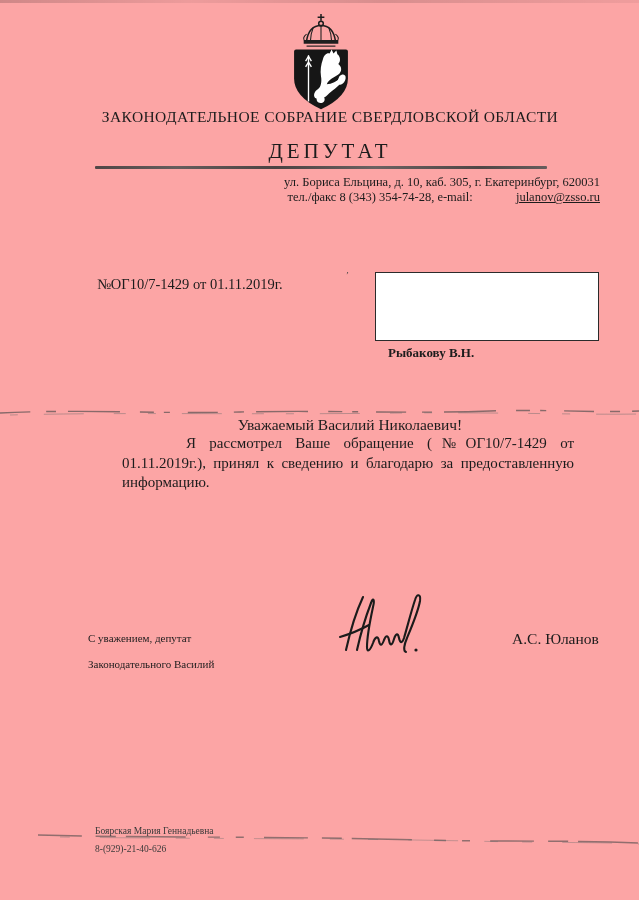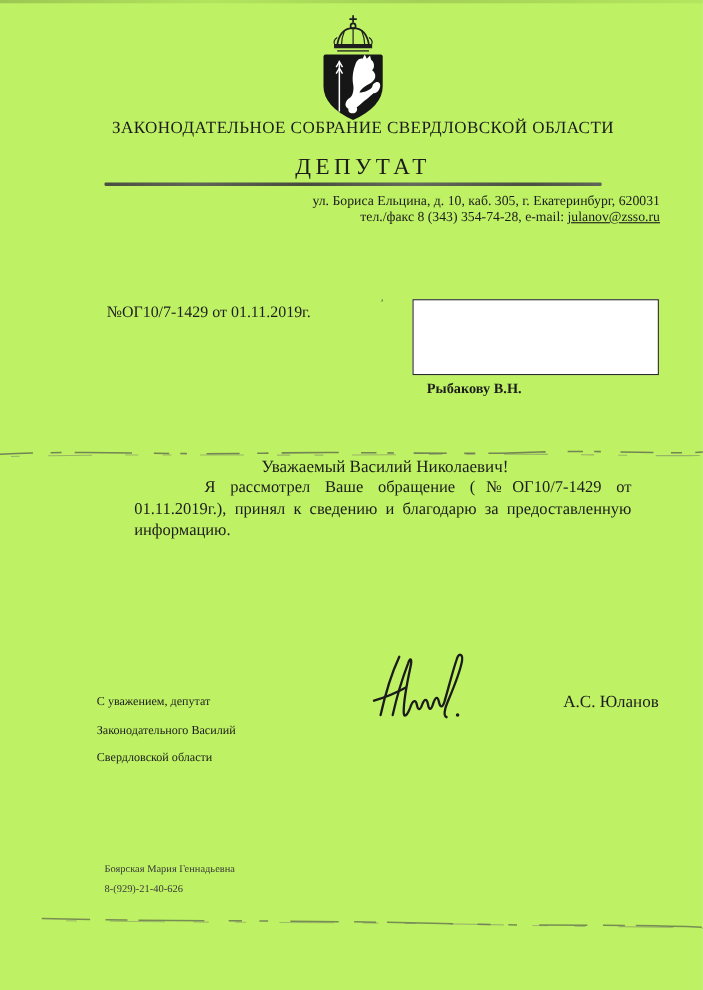--- a/index.html
+++ b/index.html
@@ -1,51 +1,51 @@
 <!DOCTYPE html>
 <html lang="ru"><head>
 <meta charset="utf-8">
 <style>
   html,body{margin:0;padding:0;}
   body{
     width:639px;height:900px;background:#ffffff;
     font-family:"Liberation Serif","DejaVu Serif",serif;
     color:#1c1c1c;overflow:hidden;
   }
-  .page{position:relative;width:639px;height:900px;background:#bef264;}
+  .page{position:relative;width:639px;height:900px;background:#fca5a5;}
   .top-edge{position:absolute;top:0;left:0;width:639px;height:3px;
     background:linear-gradient(90deg,rgba(0,0,0,.18),rgba(0,0,0,.06) 30%,rgba(0,0,0,.14) 60%,rgba(0,0,0,.05));}
   .crest{position:absolute;left:282px;top:13px;width:78px;height:100px;}
   .org-name{position:absolute;left:20px;top:108px;width:620px;text-align:center;
     font-size:15.5px;letter-spacing:.4px;white-space:nowrap;}
   .role-title{position:absolute;left:0;top:139px;width:660px;text-align:center;
     font-size:21px;letter-spacing:4px;}
   .header-rule{position:absolute;left:95px;top:166px;width:452px;height:3px;
     background:linear-gradient(90deg,#3c3c3c,#555 18%,#383838 40%,#5a5a5a 62%,#3c3c3c 85%,#555);
     border-radius:1px;opacity:.9;}
   .addr{position:absolute;left:100px;top:175px;width:500px;text-align:right;
     font-size:12.5px;line-height:15px;}
-  .email{text-decoration:underline;}
+  .email{text-decoration:underline;margin-left:40px;}
   .ref-number{position:absolute;left:97px;top:276px;font-size:14.5px;}
   .ref-tick{position:absolute;left:346px;top:270px;font-size:9px;color:#444;}
   .recipient-box{position:absolute;left:375px;top:272px;width:222px;height:67px;
     border:1.6px solid #2b2b2b;background:#fff;}
   .recipient-name{position:absolute;left:388px;top:345px;font-size:13px;font-weight:bold;}
   .artifact{position:absolute;left:0;width:639px;height:18px;}
   .artifact-1{top:403px;}
   .artifact-2{top:828px;}
   .salutation{position:absolute;left:160px;top:416px;width:380px;text-align:center;
     font-size:15.5px;}
   .body-text{position:absolute;left:97px;top:434px;width:452px;margin-left:25px;}
   .body-text p{margin:0 0 5px 0;font-size:15px;line-height:19.5px;
     text-align:justify;text-indent:64px;}
   .closing{position:absolute;left:88px;top:626px;font-size:11px;line-height:25.5px;}
   .signature{position:absolute;left:336px;top:590px;width:95px;height:68px;}
   .signer-name{position:absolute;left:512px;top:630px;font-size:15.5px;}
-  .footer{position:absolute;left:95px;top:786px;font-size:9.5px;color:#3a3a3a;}
+  .footer{position:absolute;left:95px;top:826px;font-size:9.5px;color:#3a3a3a;}
   .footer div{margin-bottom:8px;}
 </style>
 </head>
 <body>
 
 <div class="page">
 
   <div class="top-edge"></div>
 
   <svg class="crest" viewBox="0 0 80 104" aria-hidden="true">
@@ -89,21 +89,20 @@
 
   <div class="salutation">Уважаемый Василий Николаевич!</div>
 
   <div class="body-text">
     <p>Я рассмотрел Ваше обращение (№ОГ10/7-1429 от 01.11.2019г.), принял к сведению и благодарю за предоставленную информацию.</p>
   </div>
 
   <div class="closing">
     <div>С уважением, депутат</div>
     <div>Законодательного Василий</div>
-    <div>Свердловской области</div>
   </div>
 
   <svg class="signature" viewBox="0 0 95 68" aria-hidden="true">
     <g stroke="#1b1b1b" stroke-width="2.1" fill="none" stroke-linecap="round">
       <path d="M10,60 C14,42 20,22 27,7"></path>
       <path d="M4,47 C14,44 24,40 33,35"></path>
       <path d="M21,60 C25,42 30,26 35,13 C37,7 39,9 37,17 C34,31 31,47 31,57 C31,63 34,61 37,53 C39,47 42,45 43,51 C44,56 46,56 48,50 C50,45 52,45 53,50 C54,56 56,56 58,49 C60,43 62,43 63,48 C64,53 66,54 68,48 C71,38 75,22 79,10 C81,3 85,4 84,11 C82,22 76,36 71,48 C68,55 67,61 70,62"></path>
     </g>
     <circle cx="80" cy="60" r="1.6" fill="#1b1b1b"></circle>
   </svg>

